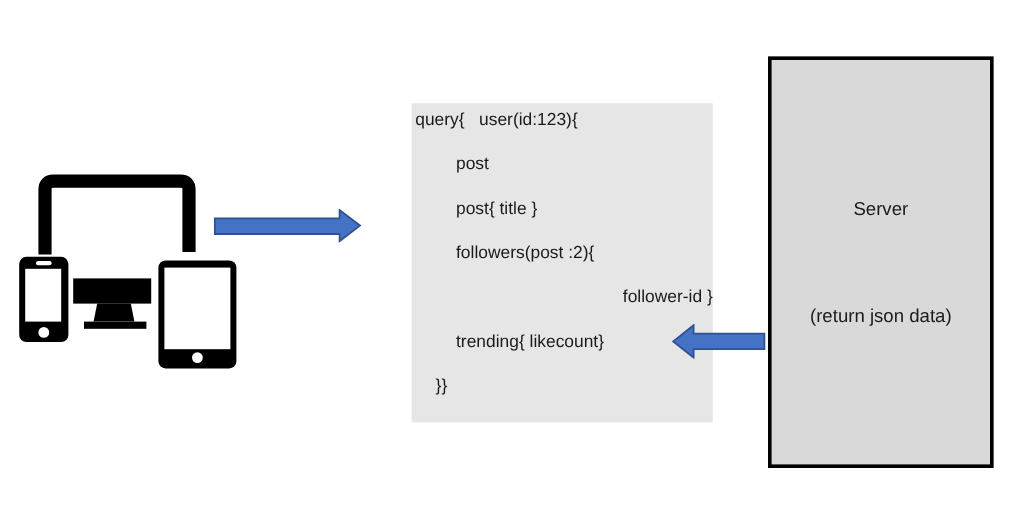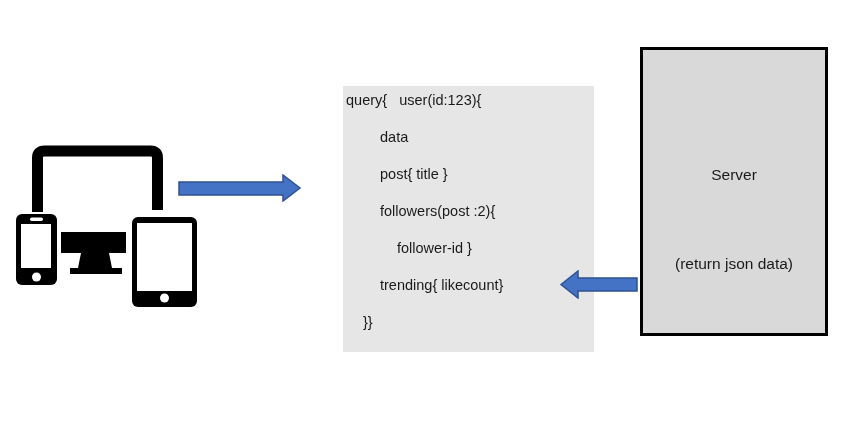--- a/index.html
+++ b/index.html
@@ -46,38 +46,38 @@
   .query-line {
     height: 37px;
     line-height: 37px;
     font-size: 14.5px;
     white-space: pre;
     color: #1a1a1a;
   }
   .ind0 { padding-left: 3px; }
   .ind1 { padding-left: 20px; }
   .ind2 { padding-left: 37px; }
-  .ind3 { padding-left: 54px; }
+  .ind3 { padding-left: 54px; text-align: right; }
 
   
   .arrow-left {
     position: absolute;
     left: 559px;
     top: 270px;
     width: 80px;
     height: 29px;
   }
 
   
   .server-box {
     position: absolute;
     left: 640px;
     top: 47px;
     width: 188px;
-    height: 289px;
+    height: 343px;
     background: #d9d9d9;
     border: 3px solid #000;
     padding-left: 34px;
   }
   .server-title, .server-subtitle {
     position: absolute;
     left: 0;
     width: 100%;
     text-align: center;
     font-size: 15.5px;
@@ -116,21 +116,21 @@
     </g>
   </svg>
 
   <svg class="arrow-right" viewBox="0 0 124 28">
     <polygon points="1,8 105,8 105,1 122,14 105,27 105,21 1,21" stroke-width="1.5" stroke-linejoin="miter" fill="#4472c4" stroke="#2f528f"></polygon>
   </svg>
 
   <div class="query-box" style="background: rgb(230, 230, 230);">
     <div class="query-lines">
       <div class="query-line ind0">query{   user(id:123){</div>
-      <div class="query-line ind2">data</div>
+      <div class="query-line ind2">post</div>
       <div class="query-line ind2">post{ title }</div>
       <div class="query-line ind2">followers(post :2){</div>
       <div class="query-line ind3">follower-id }</div>
       <div class="query-line ind2">trending{ likecount}</div>
       <div class="query-line ind1">}}</div>
     </div>
   </div>
 
   <svg class="arrow-left" viewBox="0 0 80 29">
     <polygon points="2,14.5 19,1 19,8 78,8 78,21 19,21 19,28" stroke-width="1.5" stroke-linejoin="miter" fill="#4472c4" stroke="#2f528f"></polygon>

